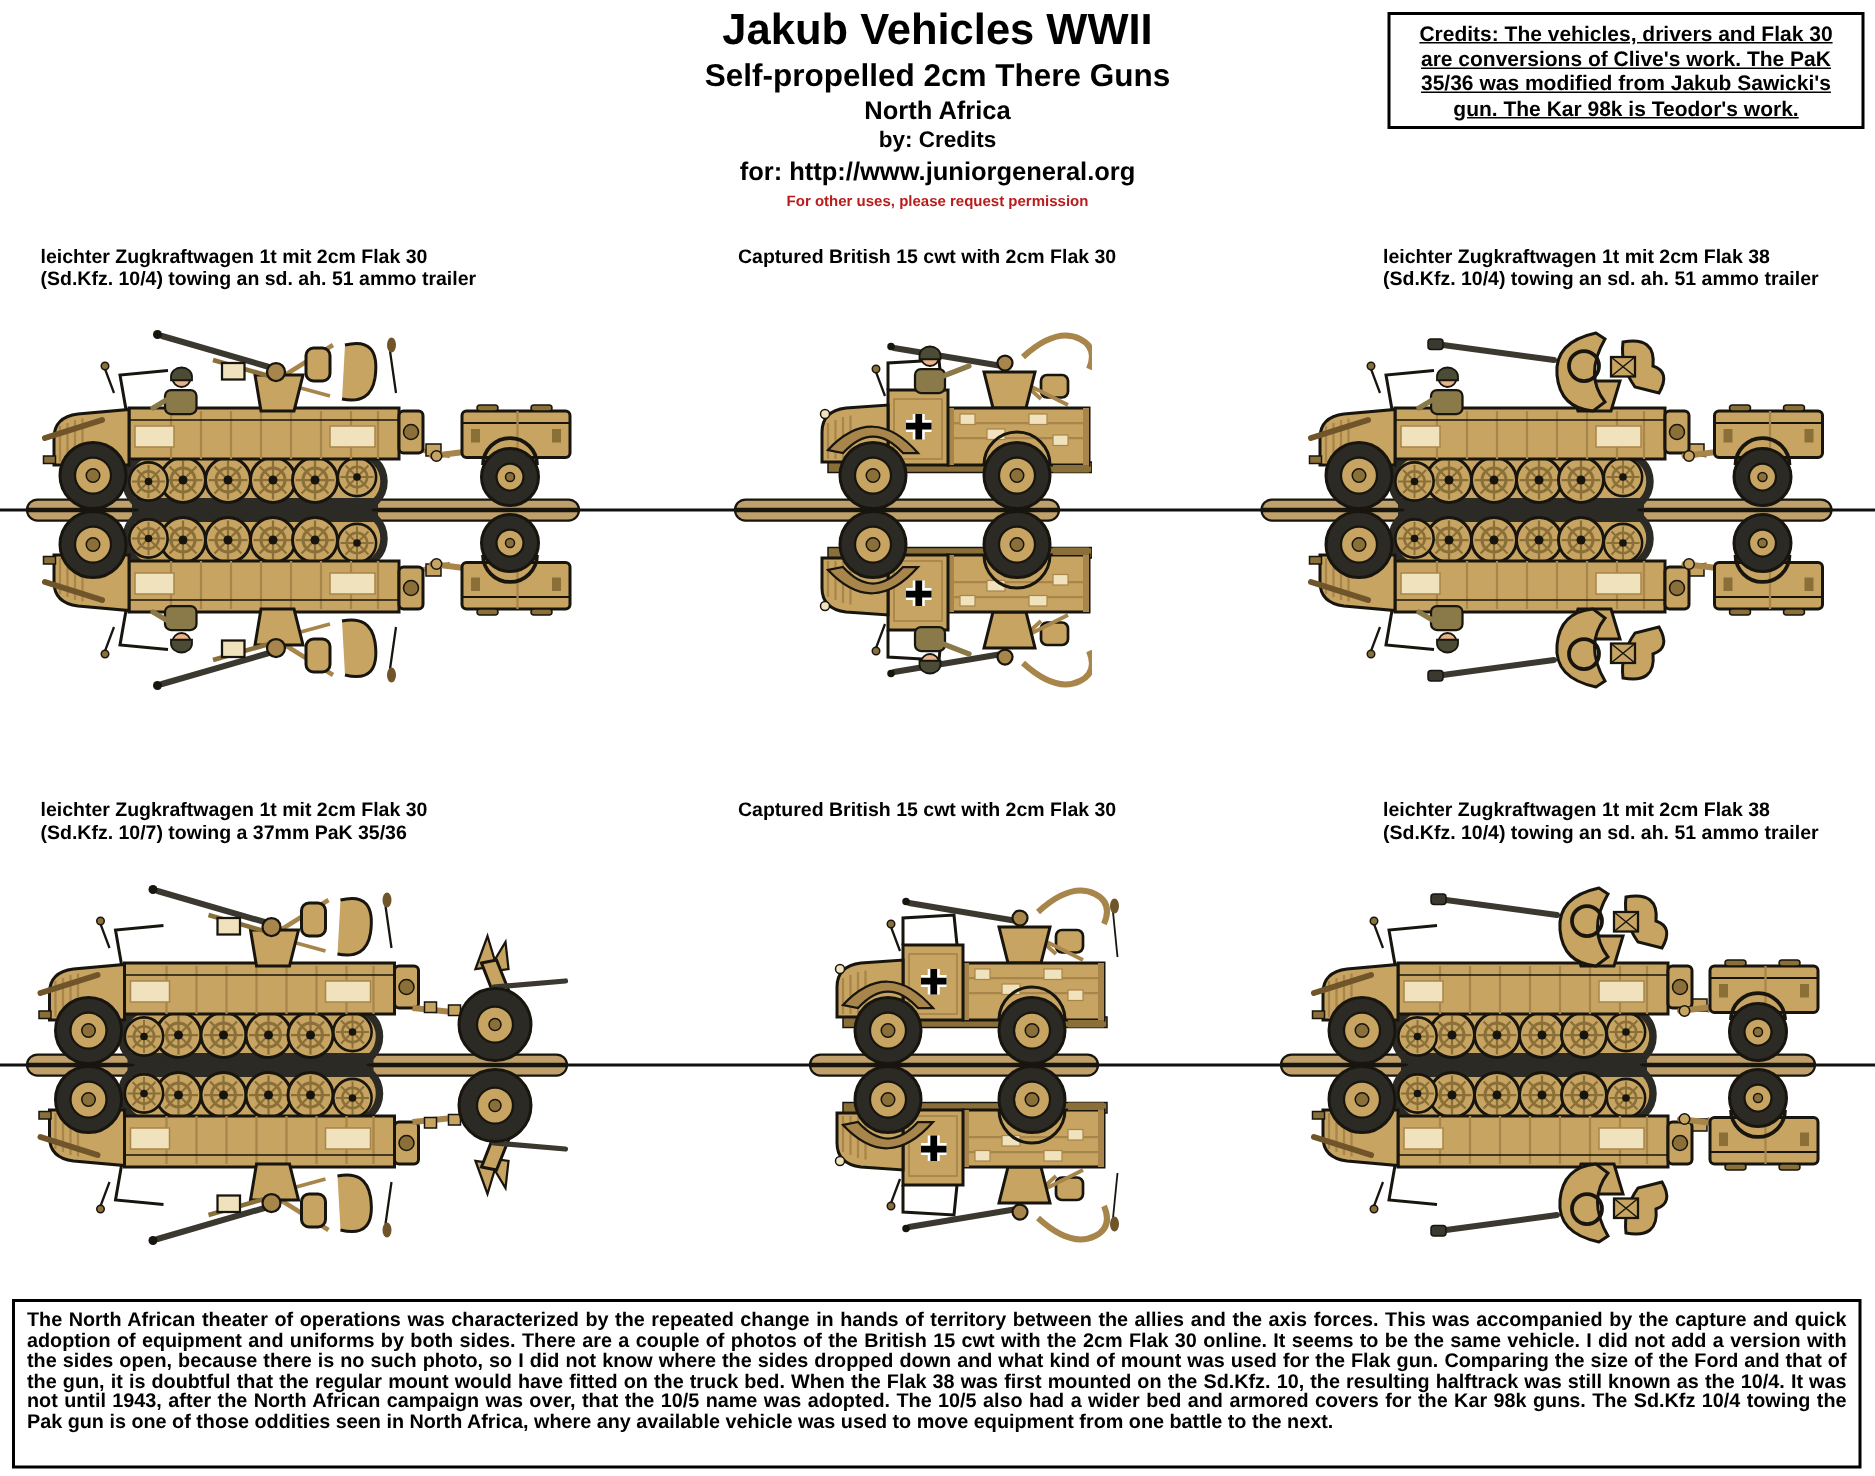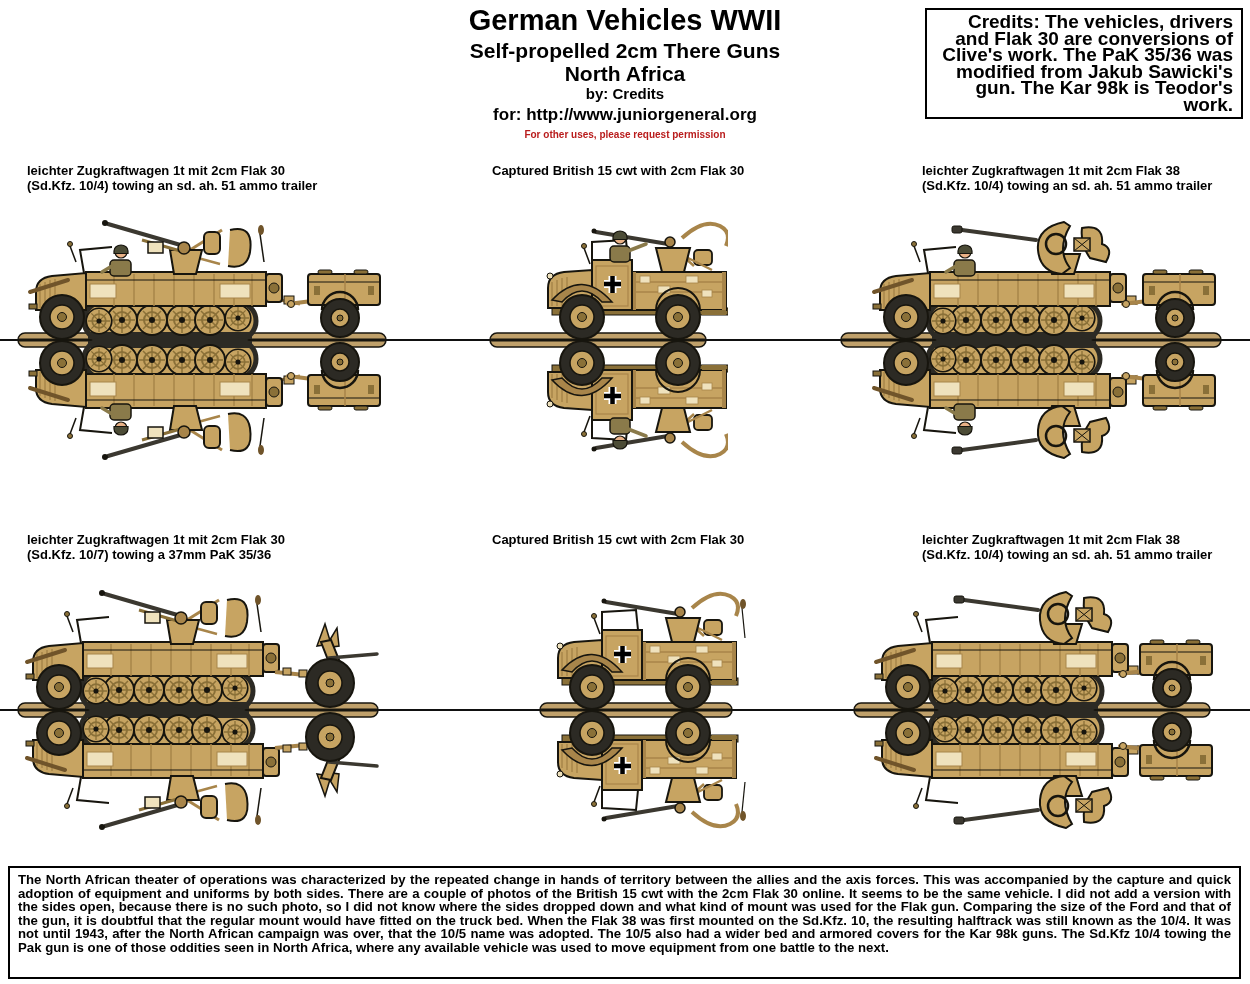--- a/index.html
+++ b/index.html
@@ -1,26 +1,26 @@
 <!DOCTYPE html>
 <html><head>
 <meta charset="utf-8">
 <style>
   html,body{margin:0;padding:0;background:#ffffff;}
   .page{position:relative;width:1250px;height:984px;background:#ffffff;overflow:hidden;
         font-family:"Liberation Sans",sans-serif;font-weight:700;color:#000;}
   .header{position:absolute;top:4px;left:0;width:100%;text-align:center;}
   .h-title{font-size:29px;line-height:33px;}
   .h-sub{font-size:21px;line-height:27px;}
-  .h-region{font-size:21px;line-height:20px;text-align:center;}
+  .h-region{font-size:17px;line-height:20px;text-align:center;}
   .h-by{font-size:15px;line-height:20px;}
   .h-for{font-size:17px;line-height:22px;}
   .h-perm{font-size:10px;line-height:18px;color:#b91c1c;}
   .credits{position:absolute;left:925px;top:8px;width:318px;box-sizing:border-box;
-           border:2px solid #000;padding:4px 8px;font-size:19px;line-height:16.5px;text-align:right;}
+           border:2px solid #000;padding:4px 8px;font-size:14px;line-height:16.5px;text-align:center;text-decoration:underline;}
   .caption{position:absolute;font-size:13px;line-height:15px;white-space:nowrap;}
   .cap-tl{left:27px;top:163px;}
   .cap-tm{left:492px;top:163px;}
   .cap-tr{left:922px;top:163px;}
   .cap-bl{left:27px;top:532px;}
   .cap-bm{left:492px;top:532px;}
   .cap-br{left:922px;top:532px;}
   .foldline{position:absolute;left:0;width:1250px;height:2px;background:#111;z-index:0;}
   .fl1{top:339px;} .fl2{top:709px;}
   .cell{position:absolute;z-index:1;}
@@ -33,21 +33,21 @@
   .footer{position:absolute;left:8px;top:866px;width:1233px;height:113px;box-sizing:border-box;
           border:2px solid #000;padding:5px 8px;font-size:13.2px;line-height:13.6px;text-align:justify;}
   .defs-holder{position:absolute;width:0;height:0;overflow:hidden;}
 </style>
 </head>
 <body>
 
 <div class="page">
 
   <div class="header">
-    <div class="h-title">German Vehicles WWII</div>
+    <div class="h-title">Jakub Vehicles WWII</div>
     <div class="h-sub">Self-propelled 2cm There Guns</div>
     <div class="h-region">North Africa</div>
     <div class="h-by">by: Credits</div>
     <div class="h-for">for: http://www.juniorgeneral.org</div>
     <div class="h-perm">For other uses, please request permission</div>
   </div>
 
   <div class="credits">
     <span>Credits: The vehicles, drivers and Flak 30 are conversions of Clive's work. The PaK 35/36 was modified from Jakub Sawicki's gun. The Kar 98k is Teodor's work.</span>
   </div>

